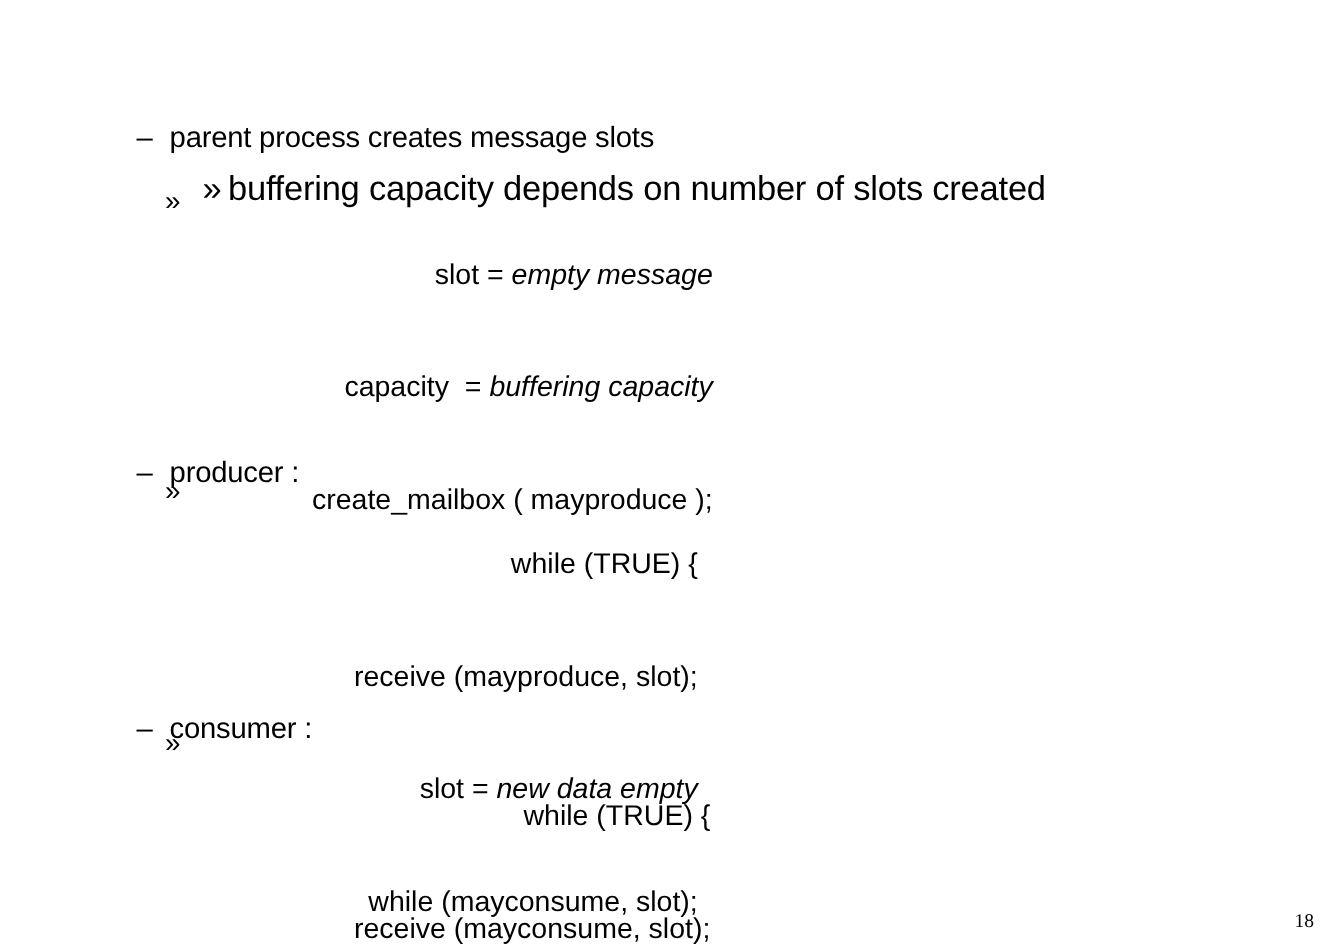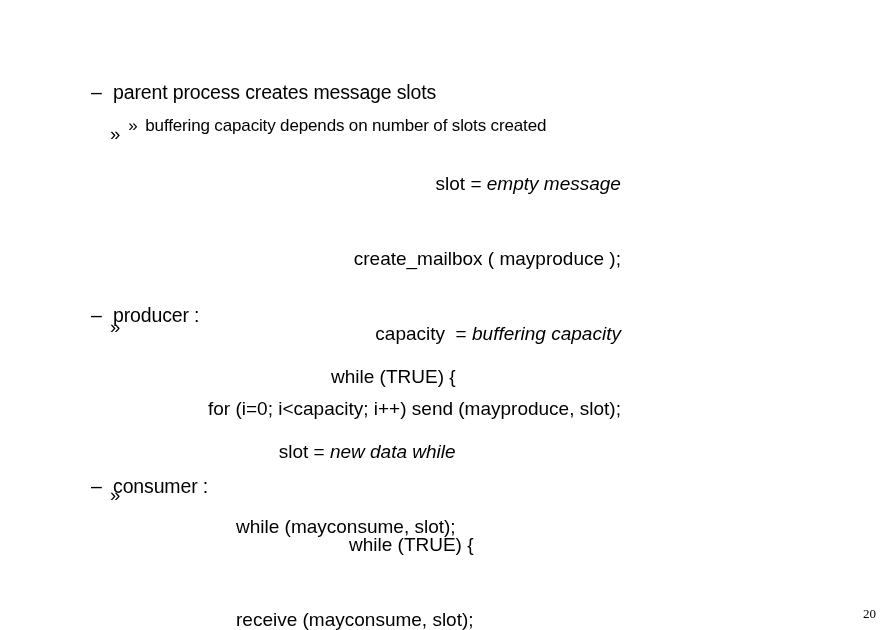--- a/index.html
+++ b/index.html
@@ -32,21 +32,21 @@
     font-size: 19.5px;
   }
   .lvl1 .dash {
     display: inline-block;
     width: 22px;
   }
 
   
   .lvl2 {
     left: 110px;
-    font-size: 17px;
+    font-size: 23px;
   }
   .lvl2 .guillemet {
     display: inline-block;
     width: 17px;
   }
 
   
   .codemark {
     position: absolute;
     left: 110px;
@@ -95,47 +95,47 @@
   </div>
 
   <div class="row lvl2" style="top:88px;">
     <span class="guillemet">»</span><span>buffering capacity depends on number of slots created</span>
   </div>
 
   <div class="codemark" style="top:121px;">»</div>
 
   <div class="codeblock" style="top:121px;">
     <span class="ln"><span>slot = </span><span class="ital">empty message</span></span>
+    <span class="ln"><span>capacity  = </span><span class="ital">buffering capacity</span></span>
     <span class="ln"><span>create_mailbox ( mayproduce );</span><span class="ital"></span></span>
-    <span class="ln"><span>capacity  = </span><span class="ital">buffering capacity</span></span>
-    <span class="ln"><span>for (i=0; i&lt;capacity; i++) send (mayproduce, slot);</span><span class="ital"></span></span>
   </div>
 
   <div class="row lvl1" style="top:278px;">
     <span class="dash">–</span><span>producer :</span>
   </div>
 
   <div class="codemark" style="top:314px;">»</div>
 
   <div class="codeblock" style="top:314px;">
     <span class="ln"><span>while (TRUE) {</span><span class="ital"></span></span>
-    <span class="ln indent1"><span>slot = </span><span class="ital">new data while</span></span>
+    <span class="ln indent1"><span>receive (mayproduce, slot);</span><span class="ital"></span></span>
+    <span class="ln indent1"><span>slot = </span><span class="ital">new data empty</span></span>
     <span class="ln indent1"><span>while (mayconsume, slot);</span><span class="ital"></span></span>
     
   </div>
 
   <div class="row lvl1" style="top:449px;">
     <span class="dash">–</span><span>consumer :</span>
   </div>
 
   <div class="codemark" style="top:482px;">»</div>
 
   <div class="codeblock" style="top:482px;">
     <span class="ln"><span>while (TRUE) {</span><span class="ital"></span></span>
     <span class="ln indent1"><span>receive (mayconsume, slot);</span><span class="ital"></span></span>
     
     
     
   </div>
 
-  <div class="pagenum">20</div>
+  <div class="pagenum">18</div>
 
 </div>
 
 </body></html>

